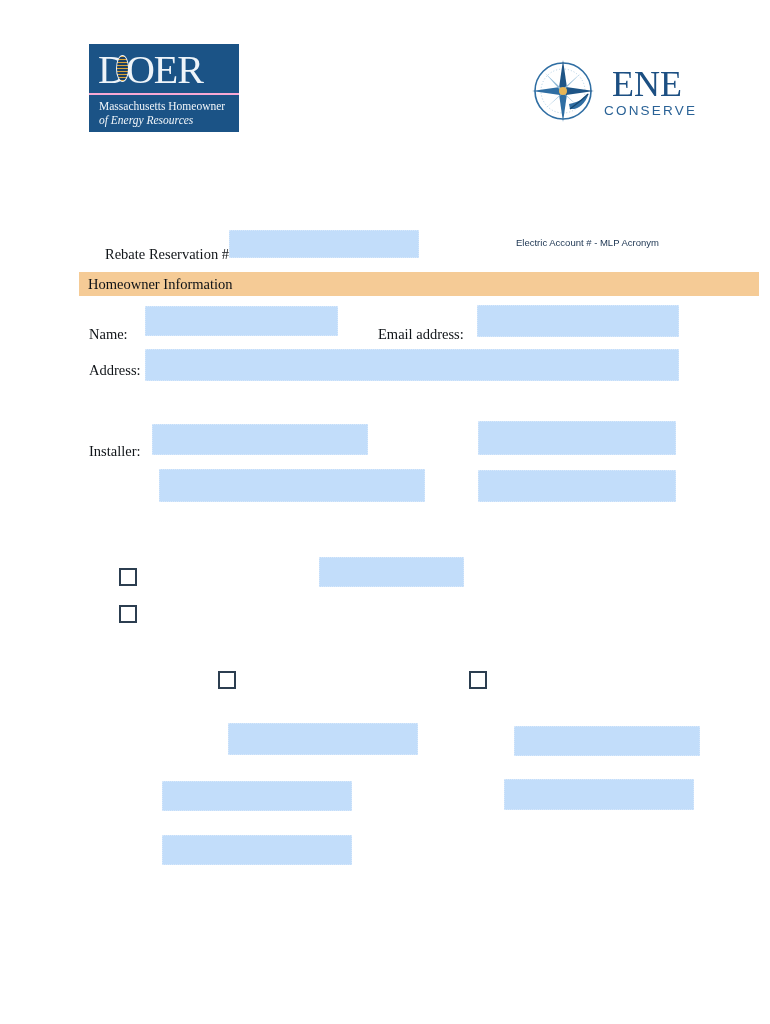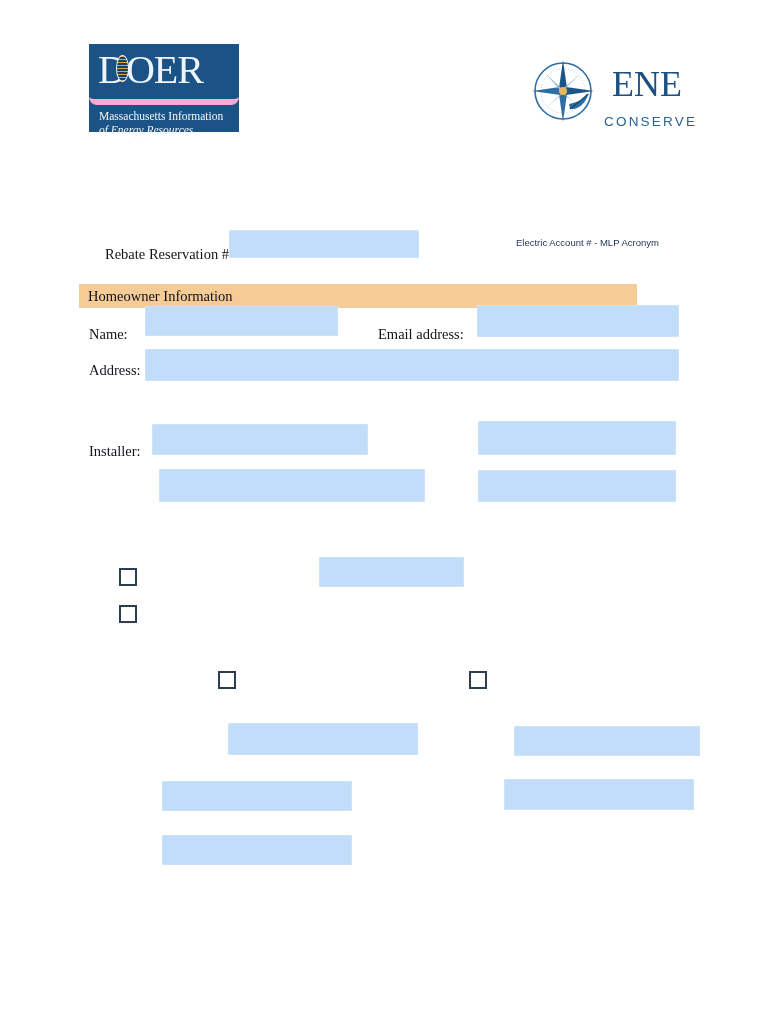--- a/index.html
+++ b/index.html
@@ -24,24 +24,23 @@
     position: absolute;
     left: 89px;
     top: 44px;
     width: 150px;
     height: 88px;
     background: #1b5386;
     box-sizing: border-box;
   }
   .doer-top {
     position: relative;
-    height: 61px;
-    border-bottom: 6px solid #f9a8d4;
-    box-sizing: border-box;
-    border-radius: 8px;
+    height: 51px;
+    border-bottom: 2px solid #f9a8d4;
+    box-sizing: border-box;
   }
   .doer-word {
     position: absolute;
     left: 9px;
     top: 2px;
     font-family: "Liberation Serif", serif;
     font-size: 40px;
     letter-spacing: -1px;
     color: #eef4f9;
     line-height: 48px;
@@ -98,21 +97,21 @@
     letter-spacing: 0px;
     color: #1c4f82;
     font-weight: 400;
     text-align: right;
   }
   .ene-tag {
     font-family: "Liberation Sans", sans-serif;
     font-size: 13.5px;
     letter-spacing: 2.2px;
     color: #2a6296;
-    margin-top: 12px;
+    margin-top: 1px;
     padding-left: 2px;
   }
 
   
   .lbl {
     position: absolute;
     font-family: "Liberation Serif", serif;
     font-size: 14.5px;
     color: #101418;
     white-space: nowrap;
@@ -157,21 +156,21 @@
 <body>
 
 <div id="page">
 
   <div class="doer-logo">
     <div class="doer-top">
       <div class="doer-word">DOER</div>
       <div class="doer-seal"></div>
     </div>
     <div class="doer-sub">
-      <div>Massachusetts Information</div>
+      <div>Massachusetts Homeowner</div>
       <div>
         <i>of Energy Resources</i>
       </div>
     </div>
   </div>
 
   <div class="ene-logo">
     <svg class="ene-compass" viewBox="0 0 72 72">
       <circle cx="34" cy="33" r="28" fill="none" stroke="#2f6ea3" stroke-width="1.6"></circle>
       <circle cx="34" cy="33" r="22" fill="none" stroke="#9dc3dd" stroke-width="0.8" stroke-dasharray="1 2"></circle>
@@ -193,21 +192,21 @@
       <div class="ene-name">ENE</div>
       <div class="ene-tag">CONSERVE</div>
     </div>
   </div>
 
   <div class="lbl" style="left:105px; top:246px;">Rebate Reservation #</div>
   <div class="field" style="left:229px; top:230px; width:190px; height:28px;" title=""></div>
 
   <div class="lbl-sans" style="left:510px; top:237px;padding-left:6px;">Electric Account # - MLP Acronym</div>
 
-  <div class="section-bar" style="left:79px; top:284px; width:558px; height:24px;">
+  <div class="section-bar" style="left:79px; top:272px; width:680px; height:24px;">
     <span>Homeowner Information</span>
   </div>
 
   <div class="lbl" style="left:89px; top:326px;text-align:center;">Name:</div>
   <div class="field" style="left:145px; top:306px; width:193px; height:30px;" title=""></div>
 
   <div class="lbl" style="left:378px; top:326px;">Email address:</div>
   <div class="field" style="left:477px; top:305px; width:202px; height:32px;" title=""></div>
 
   <div class="lbl" style="left:89px; top:362px;">Address:</div>

